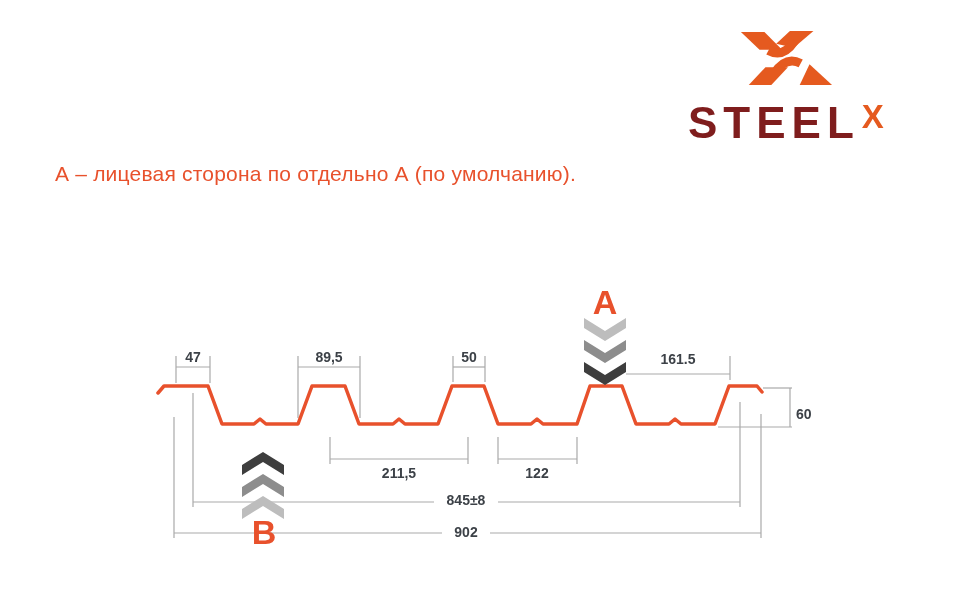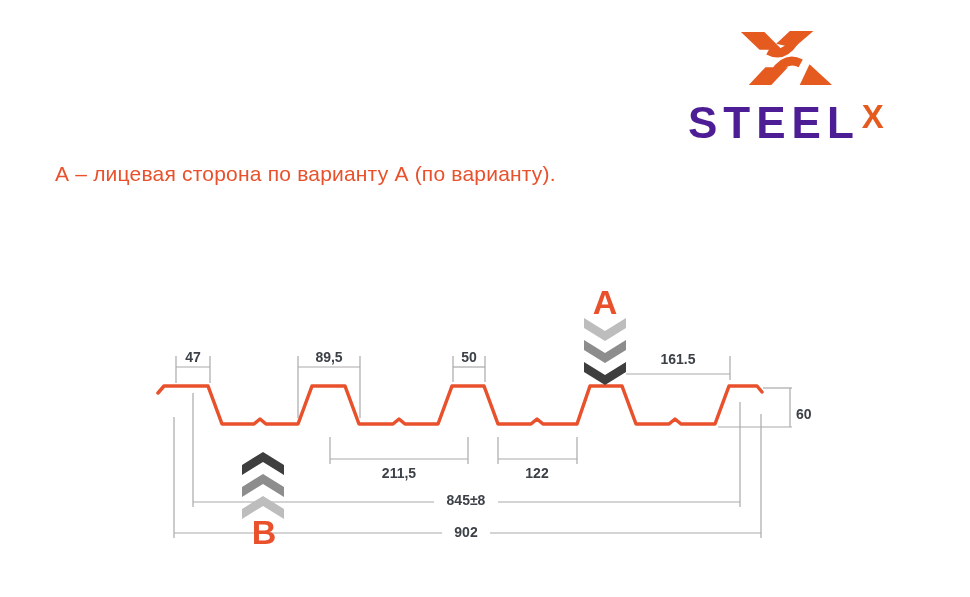--- a/index.html
+++ b/index.html
@@ -8,21 +8,21 @@
   .stage{position:absolute;inset:0;width:970px;height:597px;}
 
   
   .note{position:absolute;left:55px;color:#e8512c;font-size:21px;letter-spacing:.2px;white-space:nowrap;}
   .note-a{top:162px;}
   .note-b{top:216px;}
 
   
   .logo-icon{position:absolute;left:737px;top:14px;}
   .wordmark{position:absolute;left:688px;top:100px;display:flex;align-items:flex-start;}
-  .brand{font-size:44px;line-height:46px;font-weight:bold;letter-spacing:6px;color:#4c1d95;}
+  .brand{font-size:44px;line-height:46px;font-weight:bold;letter-spacing:6px;color:#7f1d1d;}
   .brand-sup{font-size:33px;line-height:33px;font-weight:bold;color:#e55a1f;margin-top:0px;margin-left:2px;}
 
   
   .dim-label{font-family:"Liberation Sans",sans-serif;font-size:14px;font-weight:bold;fill:#3c4147;}
   .marker-letter{font-family:"Liberation Sans",sans-serif;font-size:34px;font-weight:600;fill:#e8512c;}
   .dimline{stroke:#a9a9a9;stroke-width:1.2;}
   .profile{stroke:#e8512c;stroke-width:3.5;fill:none;stroke-linejoin:round;stroke-linecap:round;}
   .chev-light{fill:#bdbdbd;}
   .chev-mid{fill:#8d8d8d;}
   .chev-dark{fill:#3e3e3e;}
@@ -41,21 +41,21 @@
     <path class="logo-orange-stroke" d="M59,26 Q47,44 32,36"></path>
     <path class="logo-orange-stroke" d="M38,59 Q50,41 65,49"></path>
     <polygon class="logo-orange" points="12,71 29,53 52,53 35,71"></polygon>
     <polygon class="logo-orange" points="74,50 97,71 64,71"></polygon>
   </svg>
   <div class="wordmark">
     <span class="brand">STEEL</span>
     <span class="brand-sup">X</span>
   </div>
 
-  <div class="note note-a">А – лицевая сторона по варианту А (по варианту).</div>
+  <div class="note note-a">А – лицевая сторона по отдельно А (по умолчанию).</div>
 
   <svg style="position:absolute;left:140px;top:275px;" width="690" height="290" viewBox="140 275 690 290">
 
     <g>
 
       <line class="dimline" x1="176" y1="356" x2="176" y2="383"></line>
       <line class="dimline" x1="210" y1="356" x2="210" y2="383"></line>
       <line class="dimline" x1="176" y1="367" x2="210" y2="367"></line>
 
       <line class="dimline" x1="298" y1="356" x2="298" y2="418"></line>

